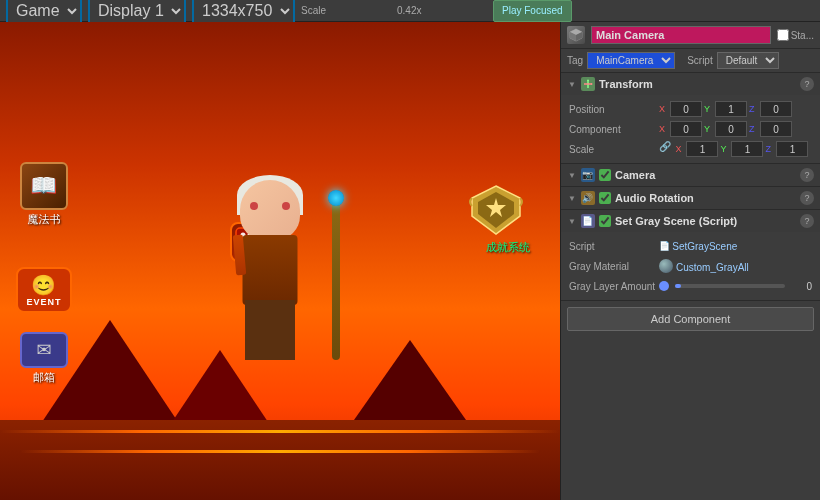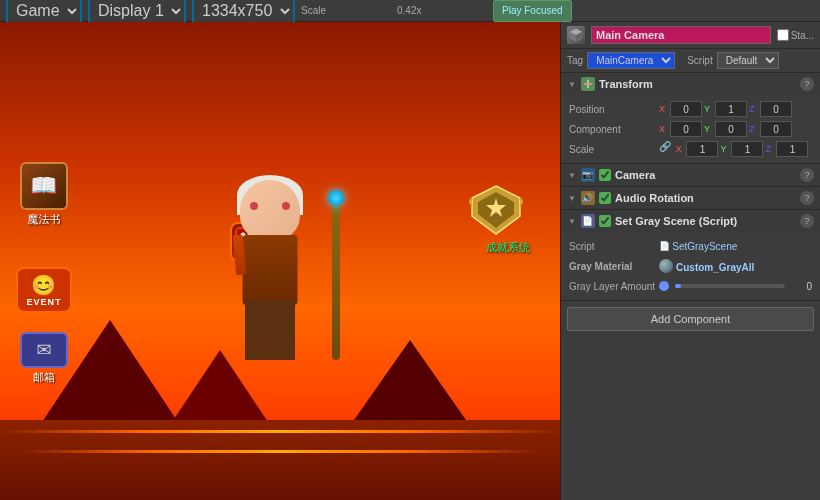--- a/index.html
+++ b/index.html
@@ -413,21 +413,20 @@
       padding: 0 2px;
       text-align: center;
     }
     .scale-label { width: 90px; color: #aaa; font-size: 10px; }
 
     
     .mat-row {
       display: flex;
       align-items: center;
       padding: 2px 0;
-      font-weight: bold;
     }
     .mat-sphere {
       width: 14px;
       height: 14px;
       border-radius: 50%;
       background: radial-gradient(circle at 35% 35%, #9bb, #456);
       margin-right: 3px;
       flex-shrink: 0;
     }
     .mat-val {

